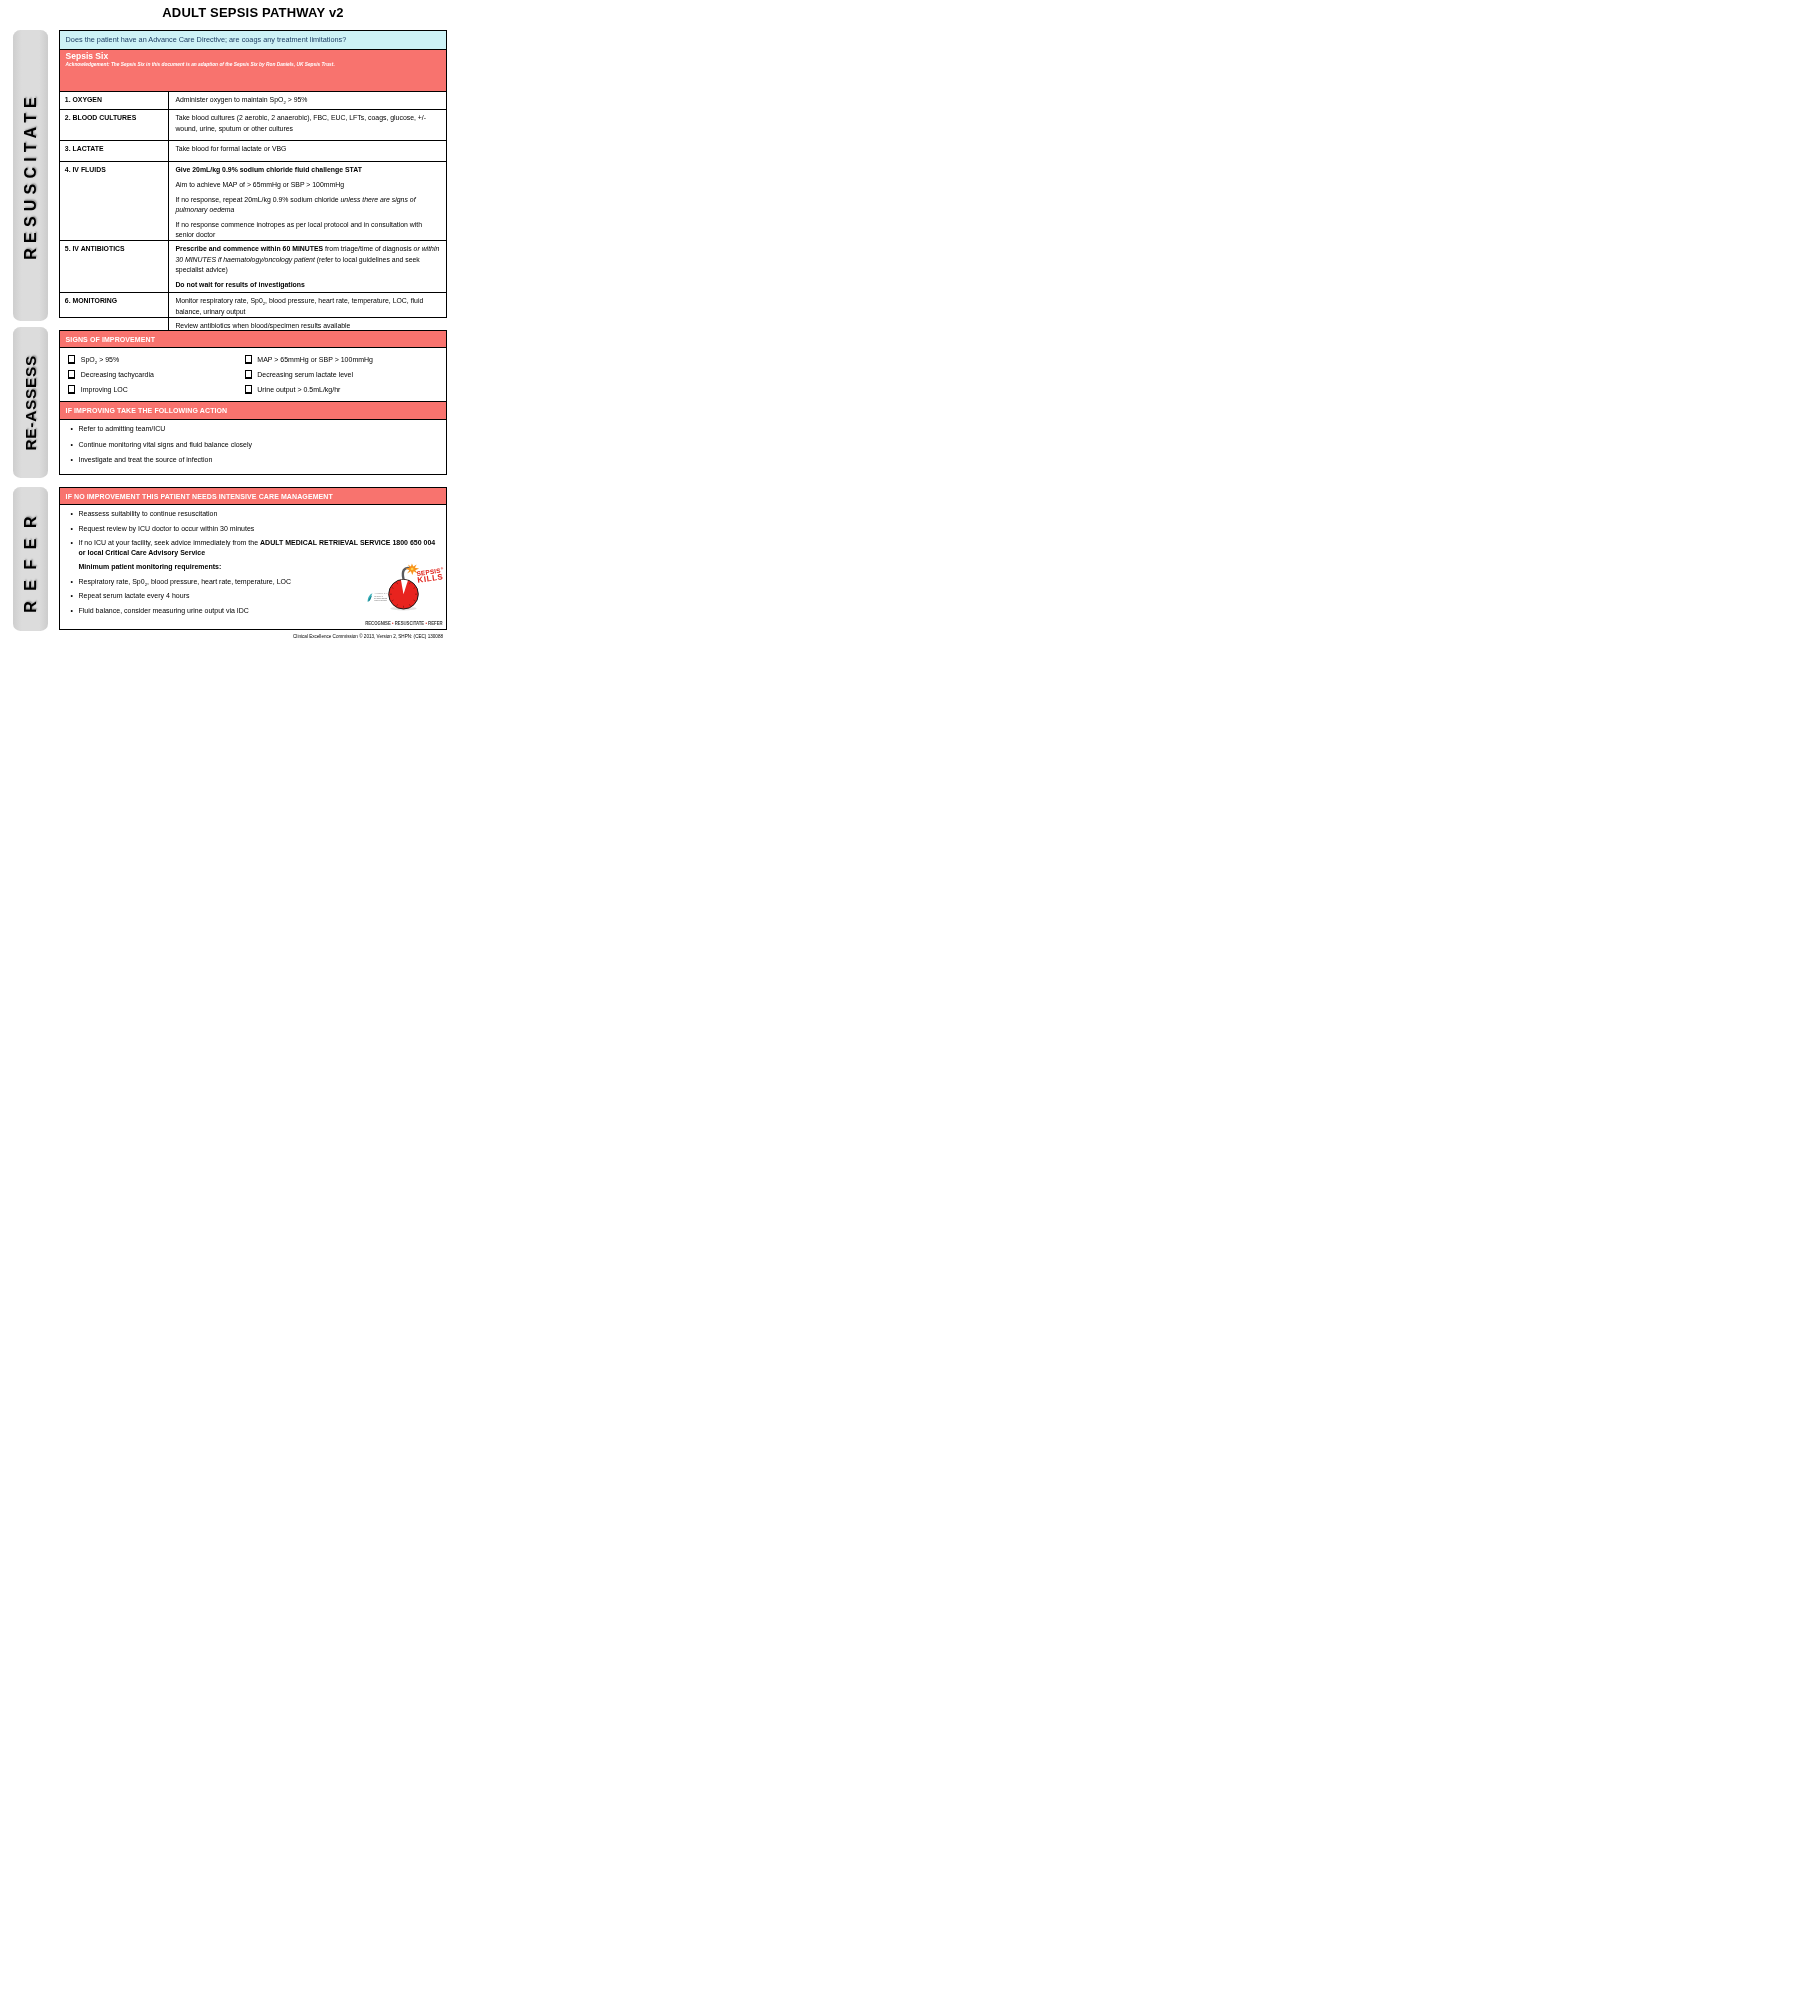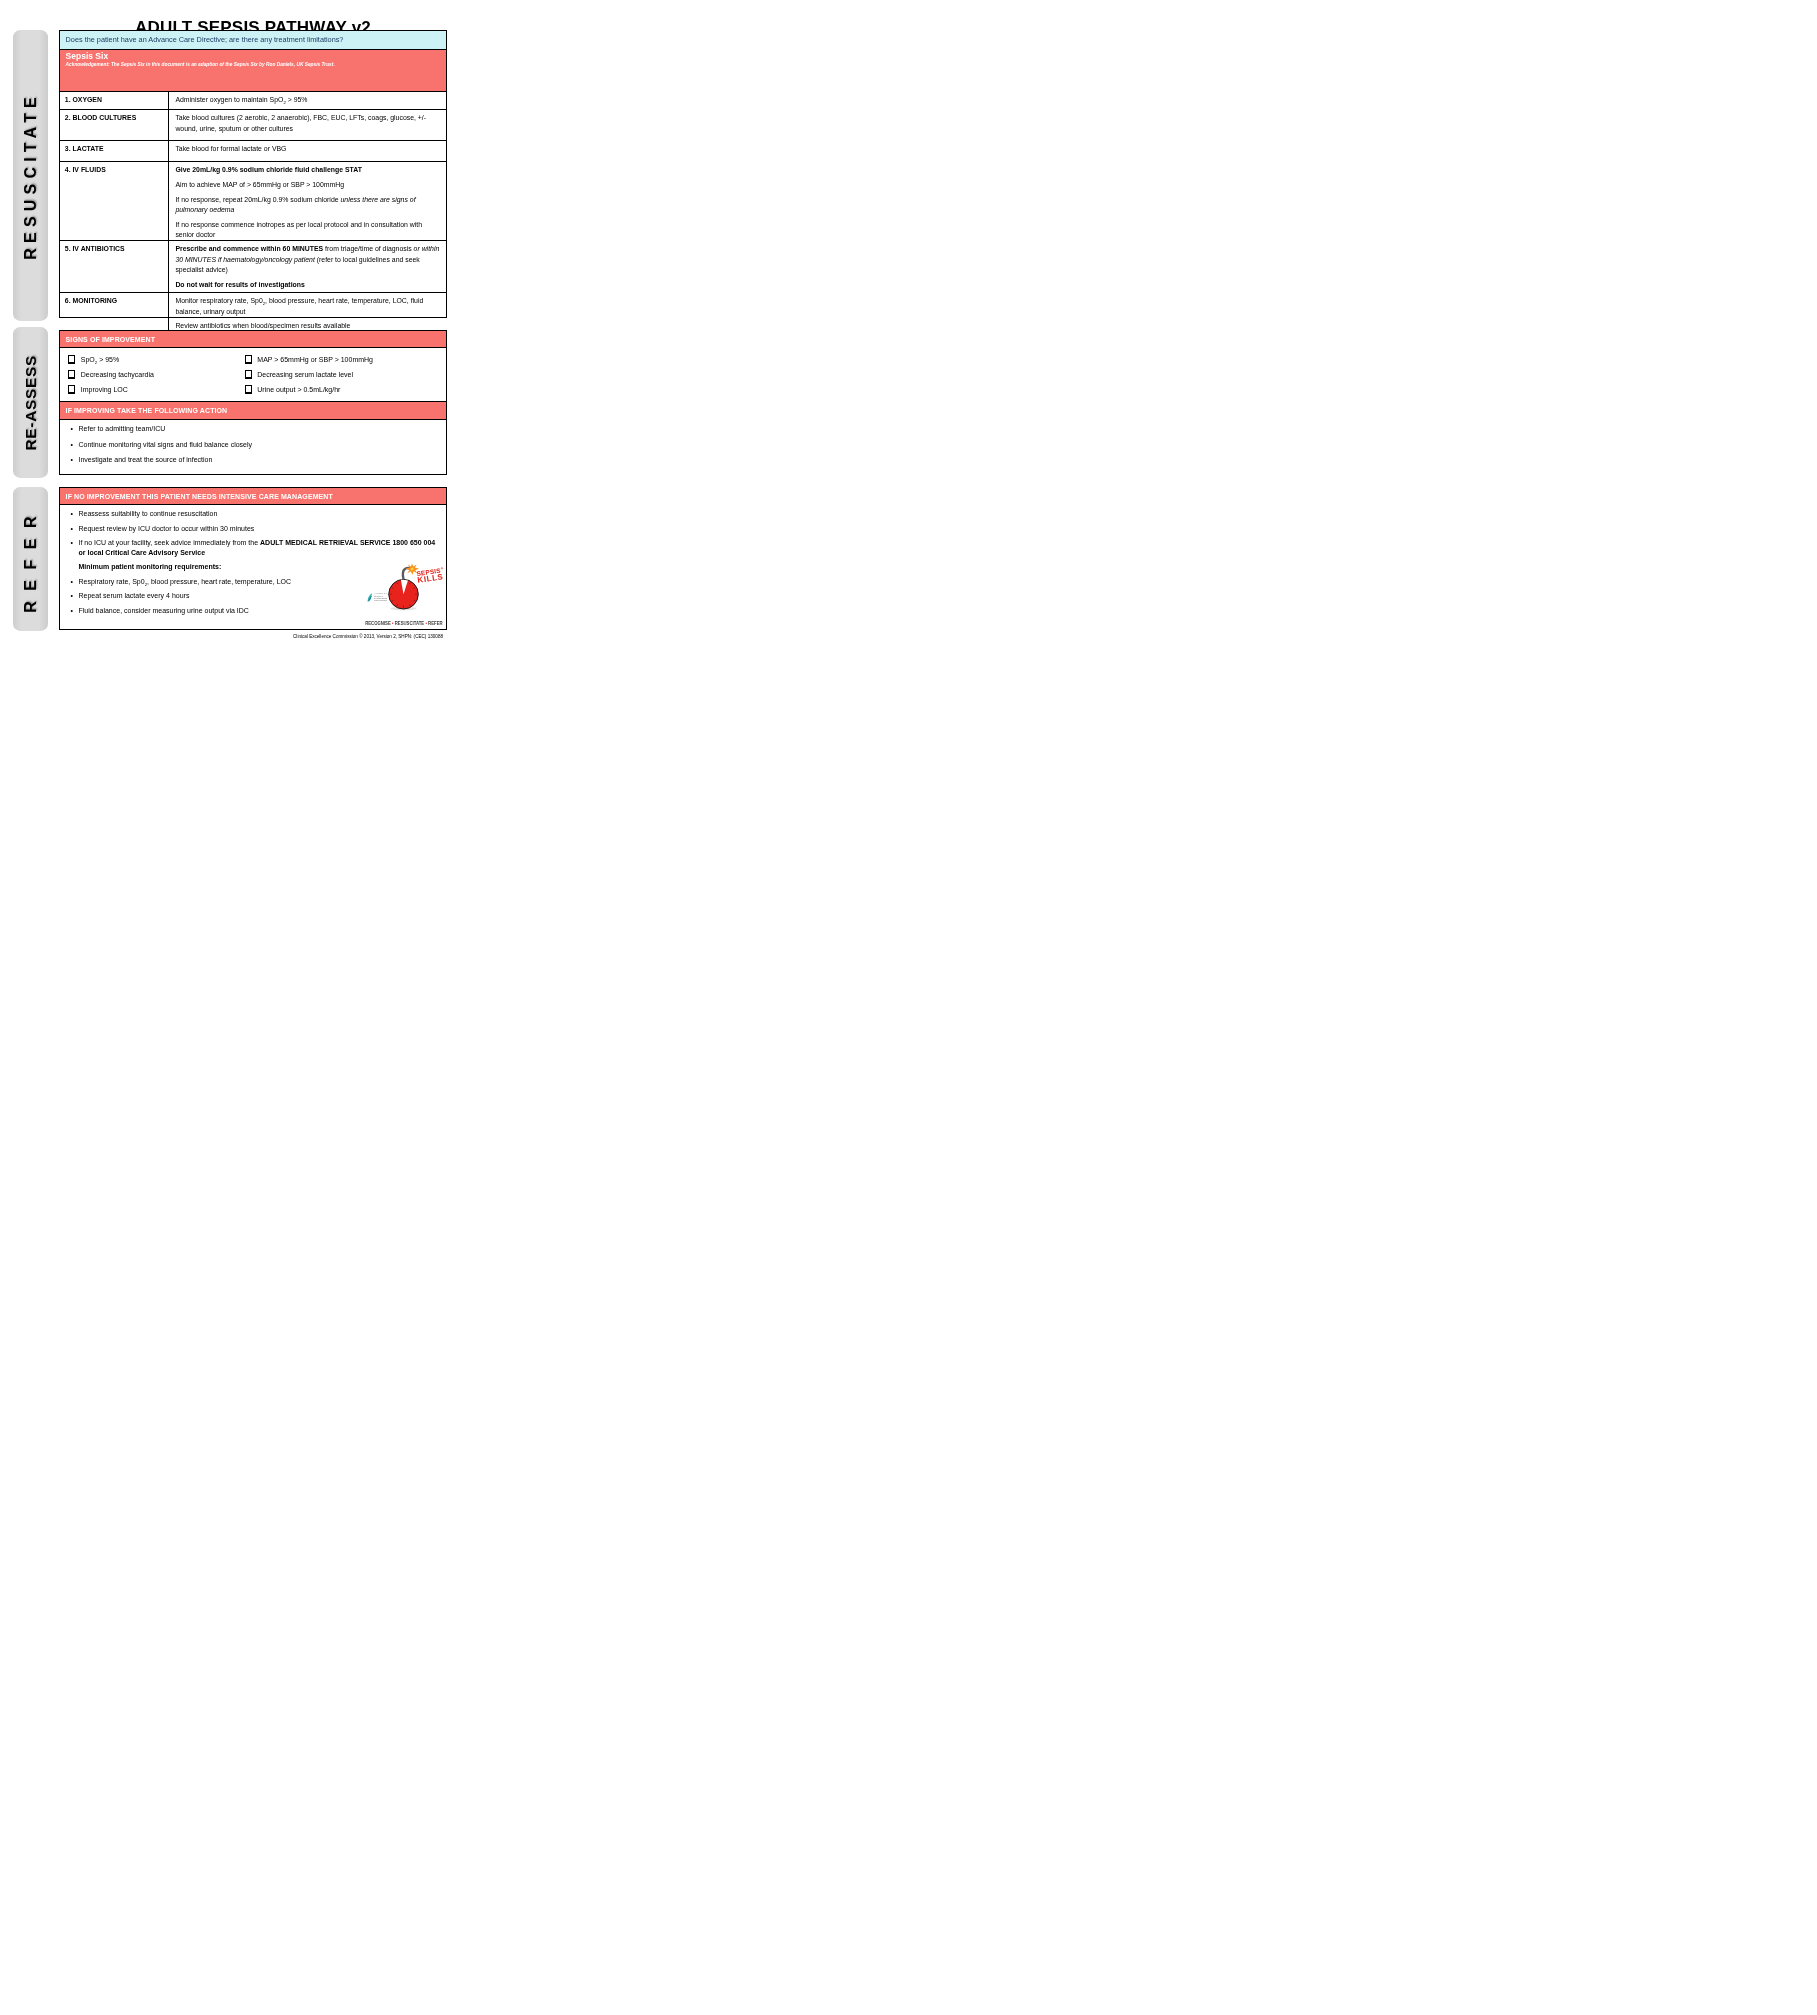--- a/index.html
+++ b/index.html
@@ -2,22 +2,22 @@
 <html style="font-size:6.4px"><head>
 <meta charset="utf-8">
 <style>
   html,body{margin:0;padding:0;background:#fff;}
   body{font-family:"Liberation Sans",sans-serif;color:#000;}
   .page{position:relative;width:454px;height:650px;background:#fff;overflow:hidden;}
   .b{font-weight:bold;}
   .i{font-style:italic;}
   sub{font-size:62%;line-height:0;}
   
-  .title{position:absolute;left:59px;width:388px;top:18px;margin:0;text-align:center;
-         font-size:17px;font-weight:bold;letter-spacing:0.2px;}
+  .title{position:absolute;left:59px;width:388px;top:5px;margin:0;text-align:center;
+         font-size:13px;font-weight:bold;letter-spacing:0.2px;}
   
   .sb{position:absolute;left:13px;width:35px;background:linear-gradient(90deg,#cecece,#dcdcdc 25%,#dcdcdc 75%,#cccccc);
       border-radius:7.3px;display:flex;align-items:center;justify-content:center;}
   .sb span{writing-mode:vertical-rl;transform:rotate(180deg);font-weight:bold;color:#000;
            text-shadow:1.2px 1.2px 1.6px #9a9a9a;white-space:nowrap;}
   .sb-resus{top:30px;height:291px;}
   .sb-resus span{font-size:16px;letter-spacing:5.2px;}
   .sb-reassess{top:327px;height:151px;}
   .sb-reassess span{font-size:15.3px;letter-spacing:0.8px;}
   .sb-refer{top:487px;height:144px;}
@@ -89,21 +89,21 @@
   </div>
   <div class="sb sb-reassess">
     <span>RE-ASSESS</span>
   </div>
   <div class="sb sb-refer">
     <span>REFER</span>
   </div>
 
   <div class="box box-resus">
     <div class="banner">
-      <span>Does the patient have an Advance Care Directive; are there any treatment limitations?</span>
+      <span>Does the patient have an Advance Care Directive; are coags any treatment limitations?</span>
     </div>
     <div class="sshdr">
       <div class="ssname">Sepsis Six</div>
       <div class="ssack">Acknowledgement: The Sepsis Six in this document is an adaption of the Sepsis Six by Ron Daniels, UK Sepsis Trust.</div>
     </div>
 
     <div class="trow h-r1">
       <div class="tlabel">1. OXYGEN</div>
       <div class="tdesc">
         <p><span>Administer oxygen to maintain SpO</span><sub>2</sub><span> &gt; 95%</span></p>

